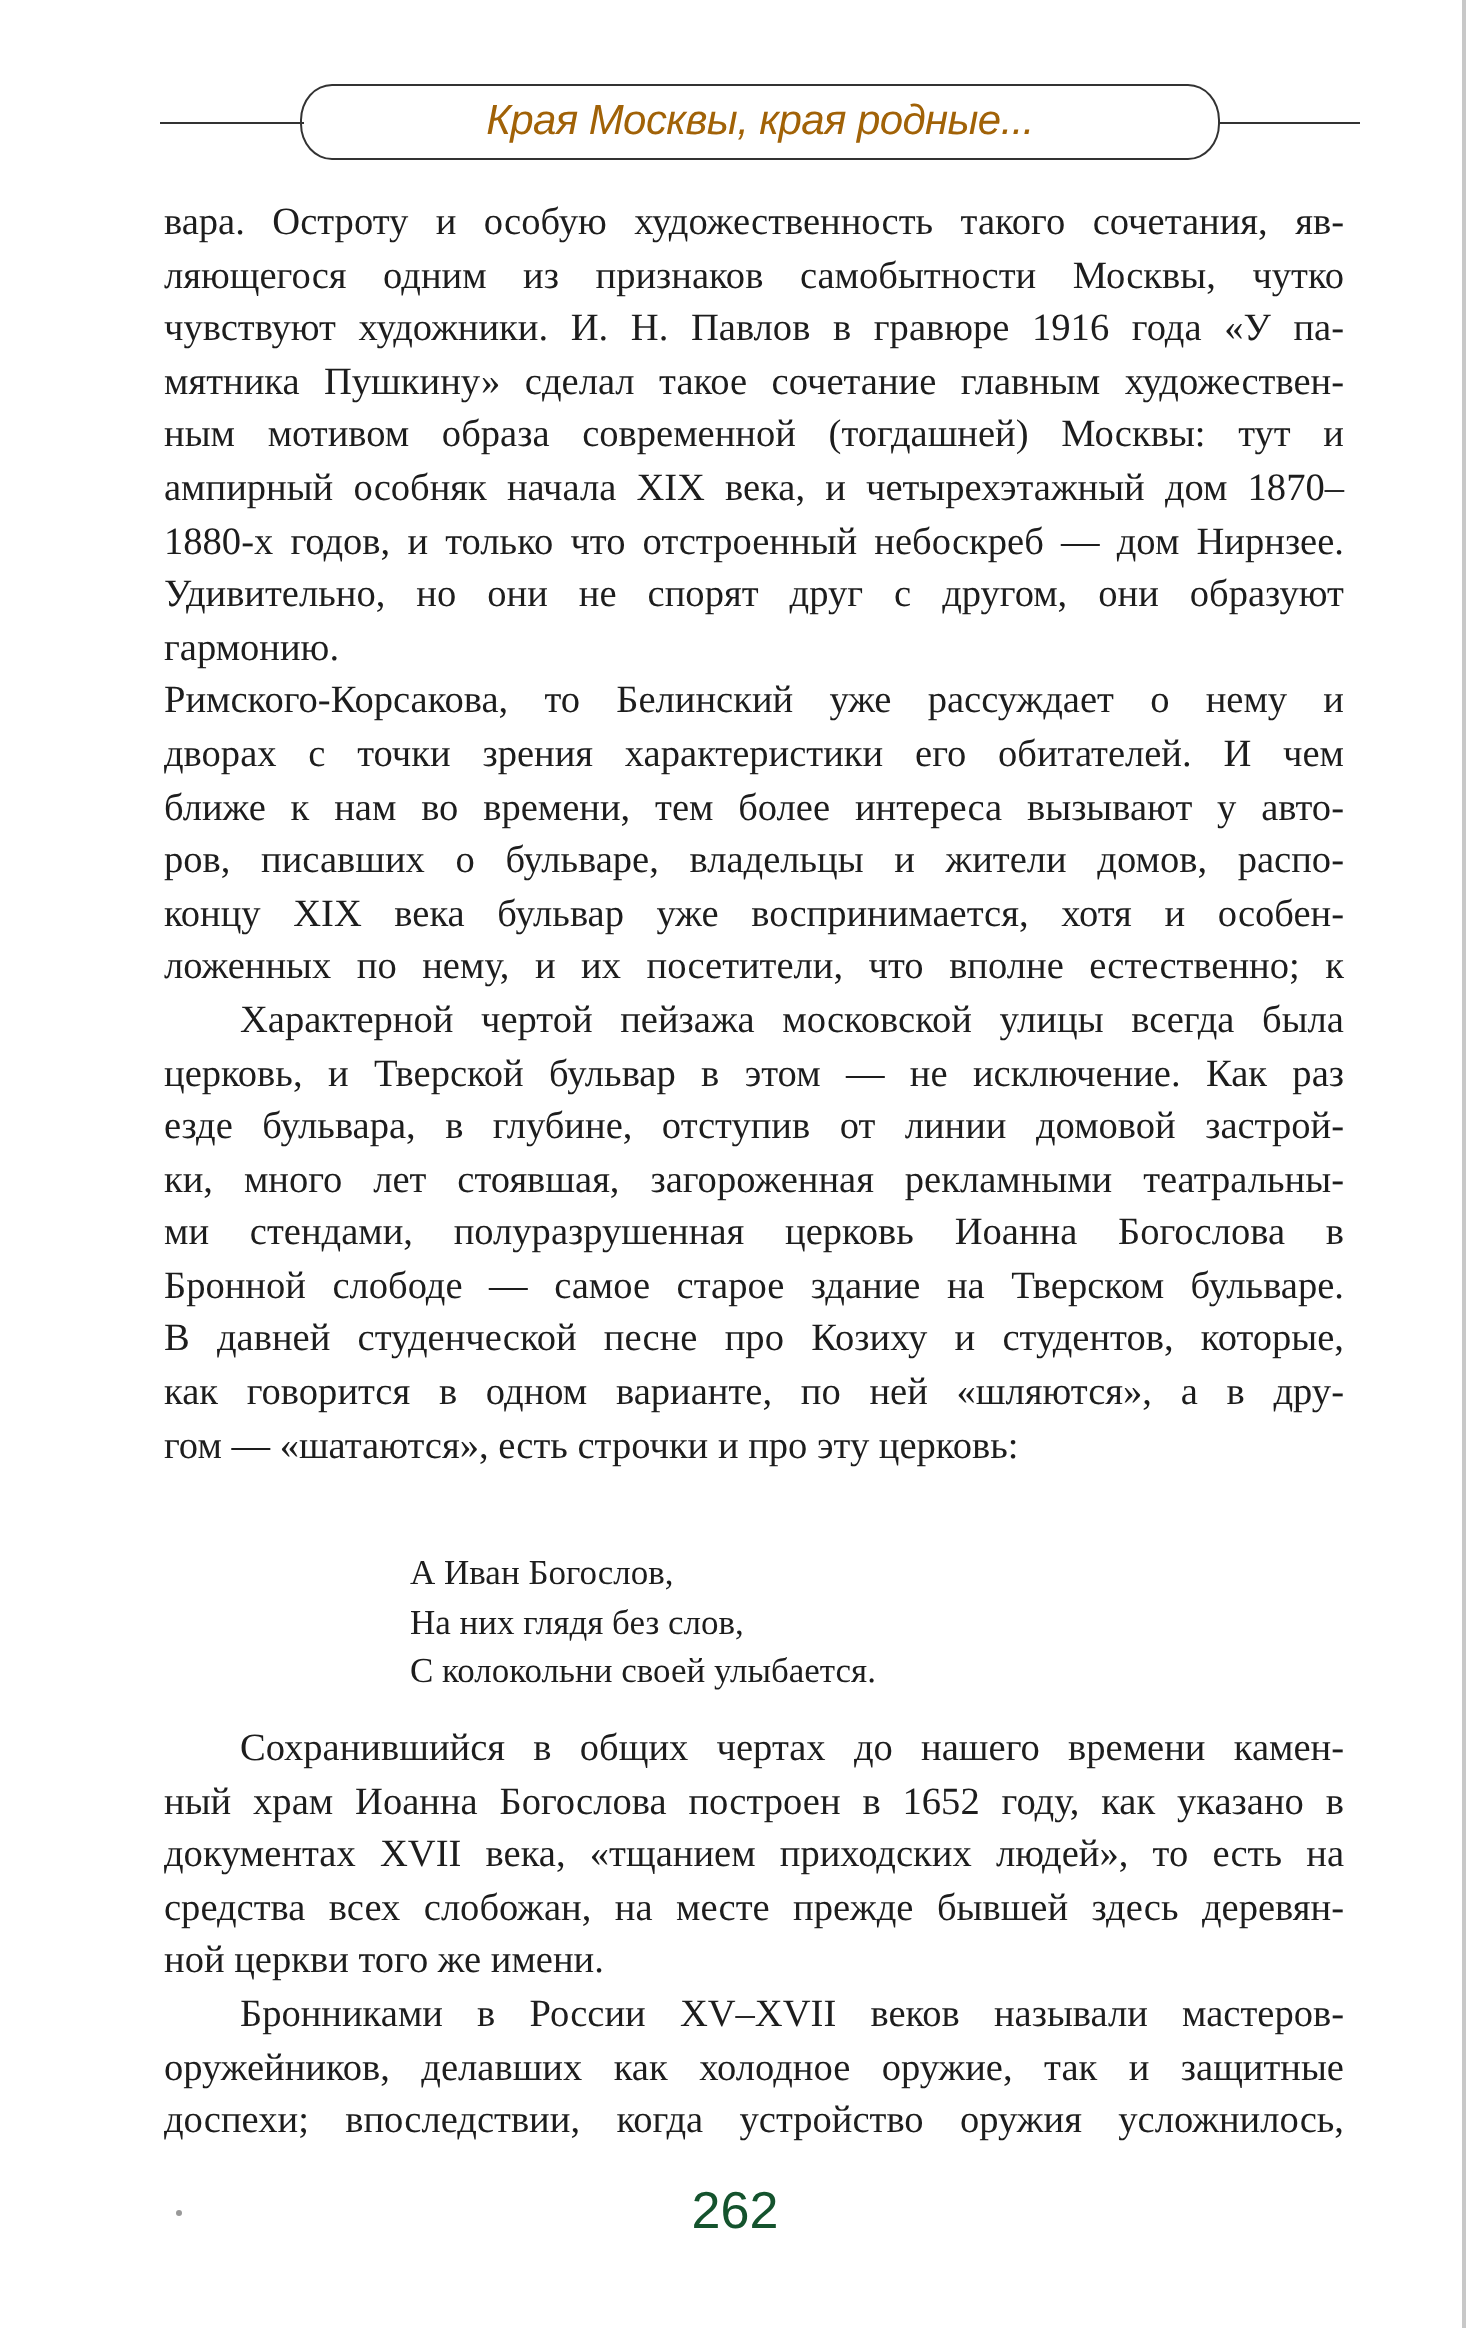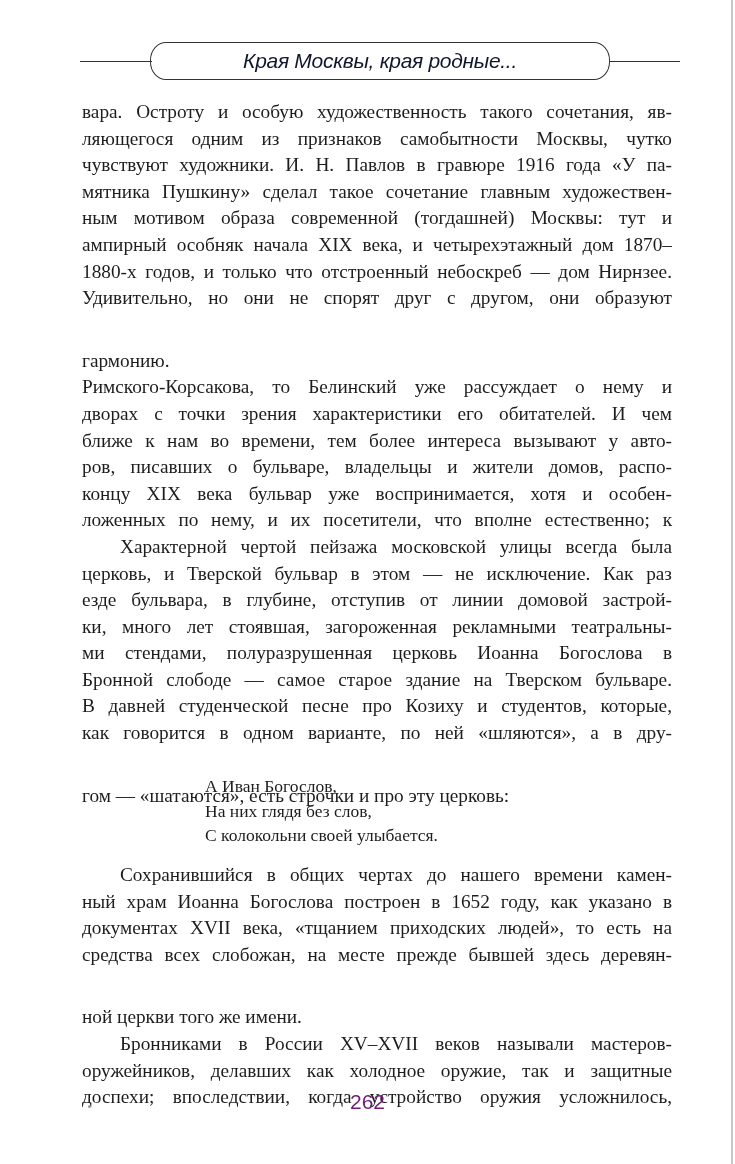--- a/index.html
+++ b/index.html
@@ -13,35 +13,35 @@
   .rule { position:absolute; top:21px; height:1px; background:#333; }
   .rule.left { left:80px; width:72px; }
   .rule.right { left:610px; width:70px; }
   .pill {
     position:absolute; left:150px; top:2px; width:458px; height:36px;
     border:1.3px solid #333; border-radius:16px / 18px;
     display:flex; align-items:center; justify-content:center;
   }
   .pill span {
     font-family:"Liberation Sans","DejaVu Sans",sans-serif; font-style:italic;
-    font-size:21px; letter-spacing:-0.3px; color:#0f172a;
+    font-size:21px; letter-spacing:-0.3px; color:#a16207;
   }
   .text-block { position:absolute; left:82px; top:99px; width:590px; }
   .line {
     height:26.6px; line-height:26.6px; font-size:19.3px; white-space:nowrap;
     text-align:justify; text-align-last:justify;
   }
-  .line.last { text-align-last:left;margin-top:36px; }
+  .line.last { text-align-last:left; }
   .line.indent { padding-left:38px; }
   .verse { position:absolute; left:205px; top:774px; }
   .verse .vline { height:24.5px; line-height:24.5px; font-size:17.5px; white-space:nowrap; }
   .text-block2 { position:absolute; left:82px; top:862px; width:590px; }
   .page-number {
     position:absolute; left:0; width:735px; top:1090px; text-align:center;
-    font-family:"Liberation Sans","DejaVu Sans",sans-serif; font-size:21px; color:#701a75;
+    font-family:"Liberation Sans","DejaVu Sans",sans-serif; font-size:26px; color:#14532d;
   }
   .speck { position:absolute; left:88px; top:1105px; width:3px; height:3px; background:#999; border-radius:50%; }
 </style>
 </head>
 <body>
 
 <div class="edge-line"></div>
 
 <div class="header">
   <div class="rule left"></div>

